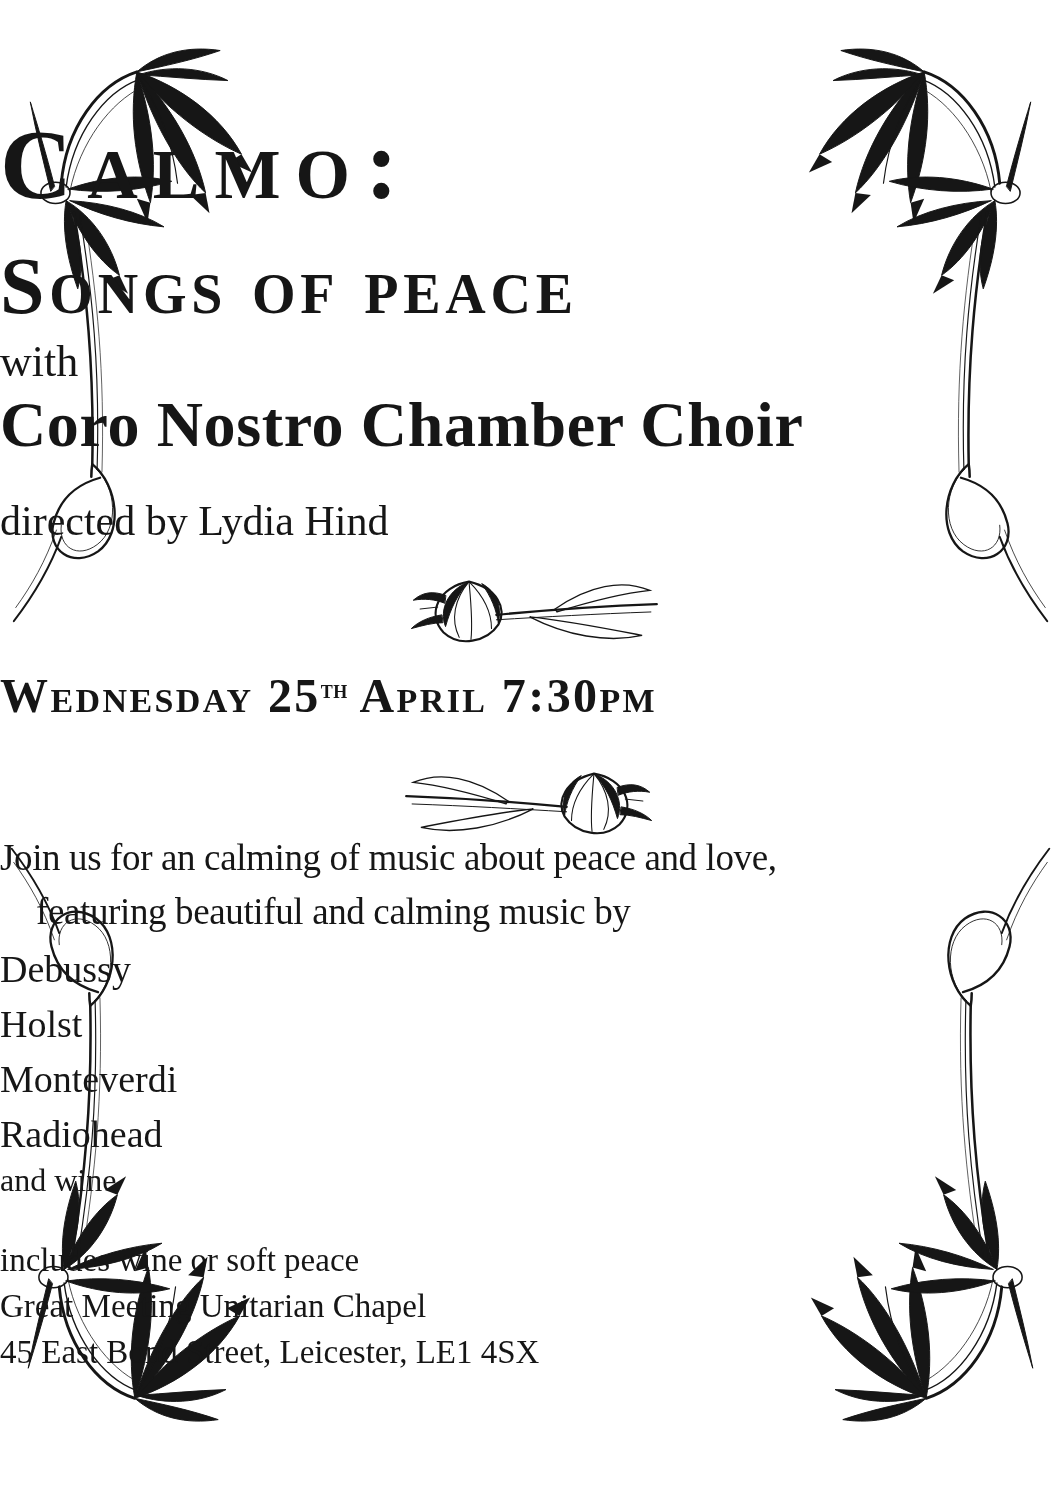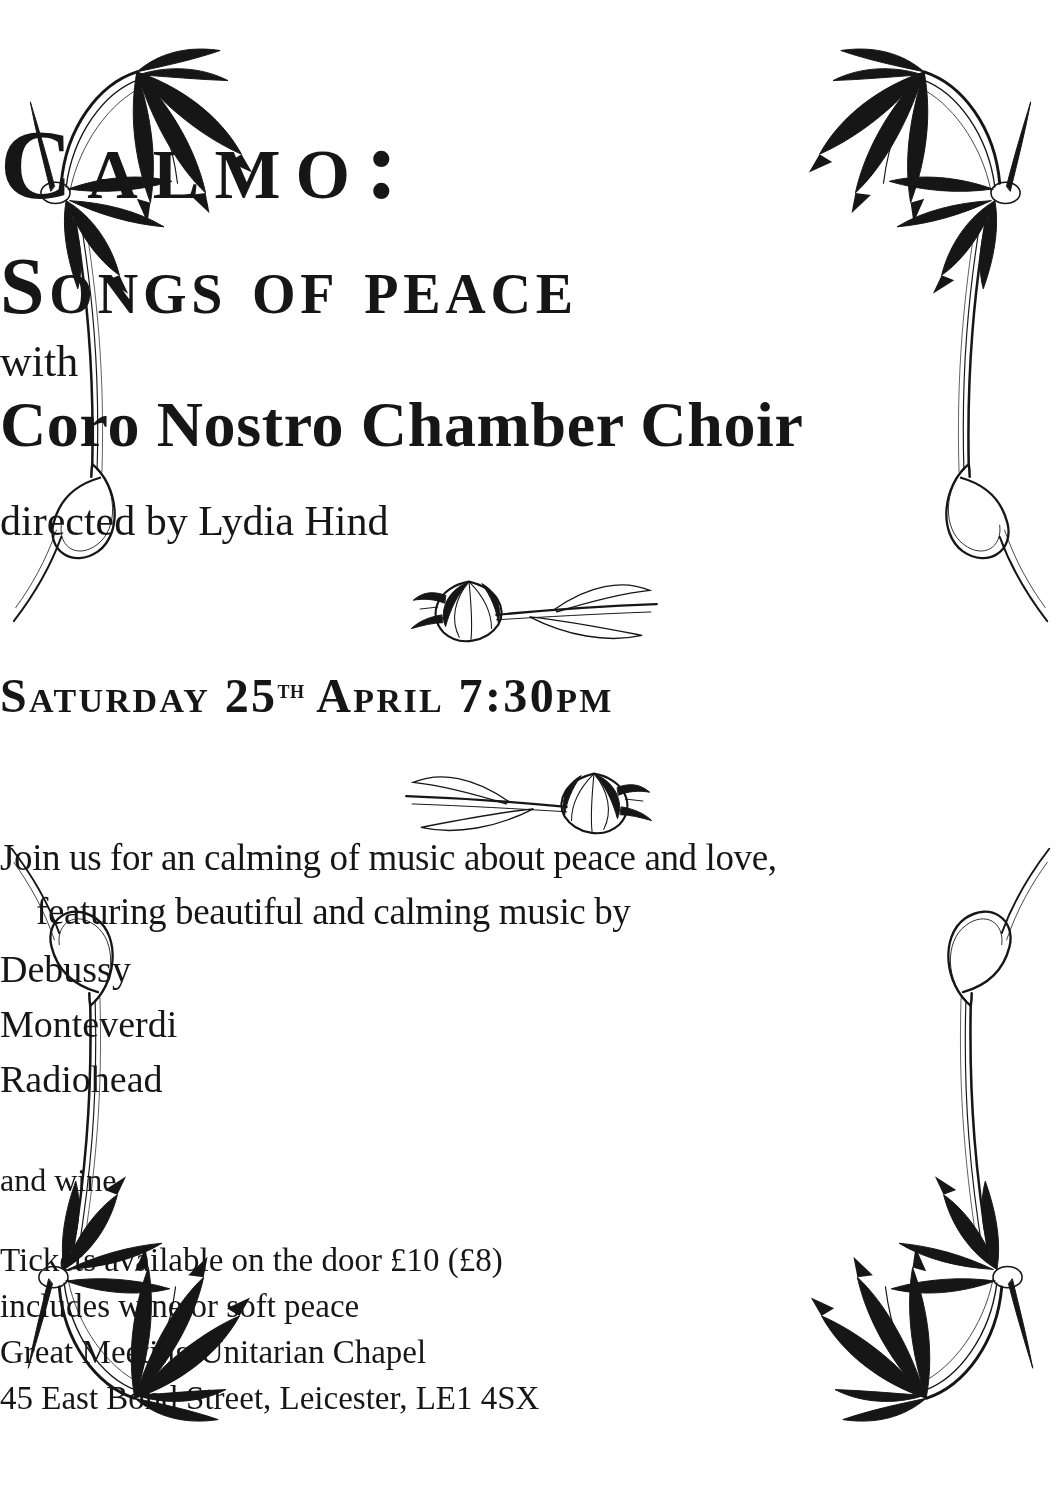--- a/index.html
+++ b/index.html
@@ -116,34 +116,34 @@
 <div class="txt title">Calmo:</div>
 <div class="txt subtitle">Songs of peace</div>
 <div class="txt with-line">with</div>
 <div class="txt choir-line">Coro Nostro Chamber Choir</div>
 <div class="txt director-line">directed by Lydia Hind</div>
 
 <svg class="ornament div-1">
     <use href="#divider-flower"></use>
   </svg>
 
-<div class="txt date-line"><span>Saturday 25</span><sup>th</sup><span> April 7:30pm</span></div>
+<div class="txt date-line"><span>Wednesday 25</span><sup>th</sup><span> April 7:30pm</span></div>
 
 <svg class="ornament div-2">
     <use href="#divider-flower"></use>
   </svg>
 
 <div class="txt intro-1">Join us for an calming of music about peace and love,</div>
 <div class="txt intro-2">featuring beautiful and calming music by</div>
 
 <div class="txt composers">
   <div>Debussy</div>
+  <div>Holst</div>
   <div>Monteverdi</div>
   <div>Radiohead</div>
 </div>
 <div class="txt and-more">and wine</div>
 
 <div class="txt details">
-  <div>Tickets available on the door £10 (£8)</div>
   <div>includes wine or soft peace</div>
   <div>Great Meeting Unitarian Chapel</div>
   <div>45 East Bond Street, Leicester, LE1 4SX</div>
 </div>
 
 </body></html>

